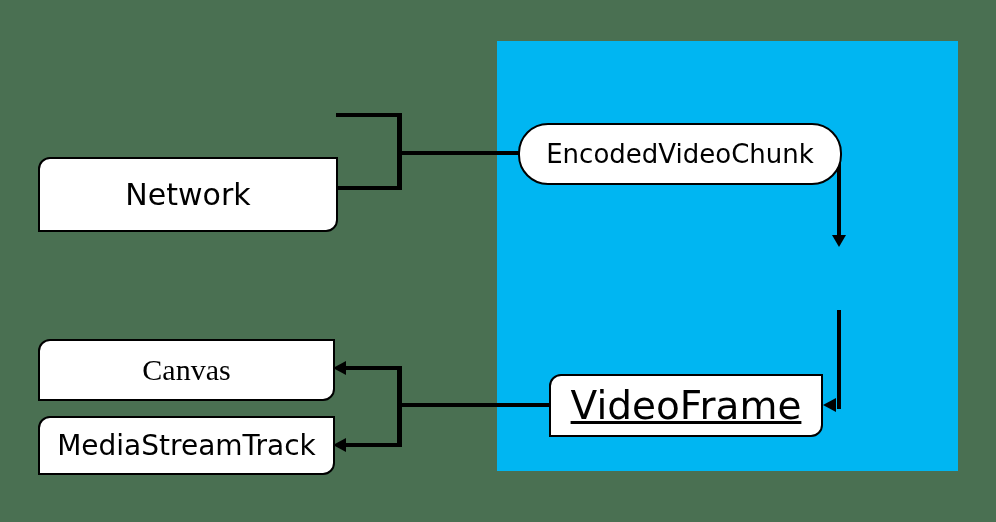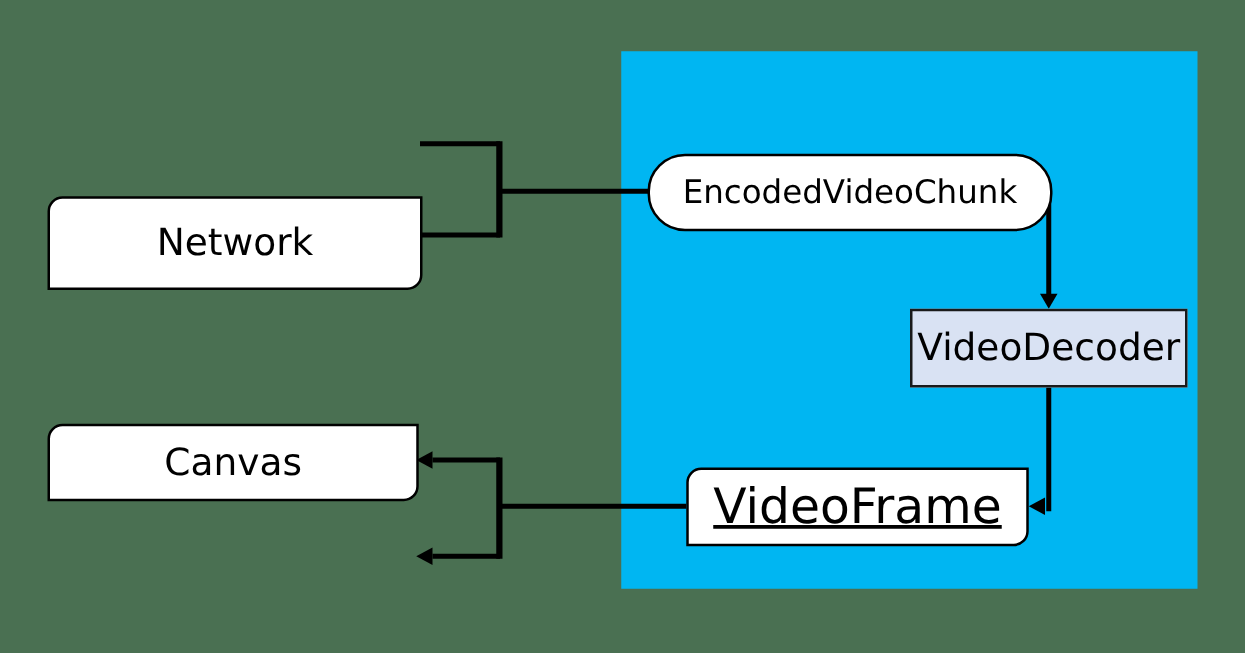--- a/index.html
+++ b/index.html
@@ -16,21 +16,21 @@
 
   .api-region{position:absolute;left:497px;top:41px;width:461px;height:430px;background:var(--region);}
 
   .node{position:absolute;display:flex;align-items:center;justify-content:center;
         background:var(--node-fill);border:2px solid var(--line);color:var(--text);
         border-radius:12px 0 12px 0;box-sizing:border-box;white-space:nowrap;}
   .node.decoder{border-radius:0;background:var(--decoder-fill);border:2px solid #1a1a1a;}
 
   .n-storage{left:38px;top:84px;width:300px;height:63px;font-size:30px;}
   .n-network{left:38px;top:157px;width:300px;height:75px;font-size:30px;}
-  .n-canvas{left:38px;top:339px;width:297px;height:62px;font-size:30px;}
+  .n-canvas{left:38px;top:339px;width:297px;height:62px;font-size:30px;font-family:Liberation Serif, serif;}
   .n-mst{left:38px;top:416px;width:297px;height:59px;font-size:28px;}
   .n-evc{left:518px;top:123px;width:324px;height:62px;font-size:26px;border-radius:30px;}
   .n-vd{left:728px;top:247px;width:222px;height:63px;font-size:30px;}
   .n-vf{left:549px;top:374px;width:274px;height:63px;font-size:39px;text-decoration:underline;}
 
   .ln{position:absolute;background:var(--line);}
   .arrow{position:absolute;width:0;height:0;}
   .arrow.right{border-top:7px solid transparent;border-bottom:7px solid transparent;border-left:13px solid var(--line);}
   .arrow.left{border-top:7px solid transparent;border-bottom:7px solid transparent;border-right:13px solid var(--line);}
   .arrow.down{border-left:7px solid transparent;border-right:7px solid transparent;border-top:12px solid var(--line);}
@@ -61,23 +61,23 @@
   <div class="arrow left" style="left:333px;top:361px;"></div>
   <div class="ln" style="left:346px;top:443px;width:54px;height:4px;"></div>
   <div class="arrow left" style="left:333px;top:438px;"></div>
 
   <div class="node n-network">
     <span>Network</span>
   </div>
   <div class="node n-evc">
     <span>EncodedVideoChunk</span>
   </div>
-  <div class="node decoder n-vd">
-    <span>VideoDecoder</span>
-  </div>
   <div class="node n-vf">
     <span>VideoFrame</span>
   </div>
   <div class="node n-canvas">
     <span>Canvas</span>
   </div>
+  <div class="node n-mst">
+    <span>MediaStreamTrack</span>
+  </div>
 
 </div>
 
 </body></html>

